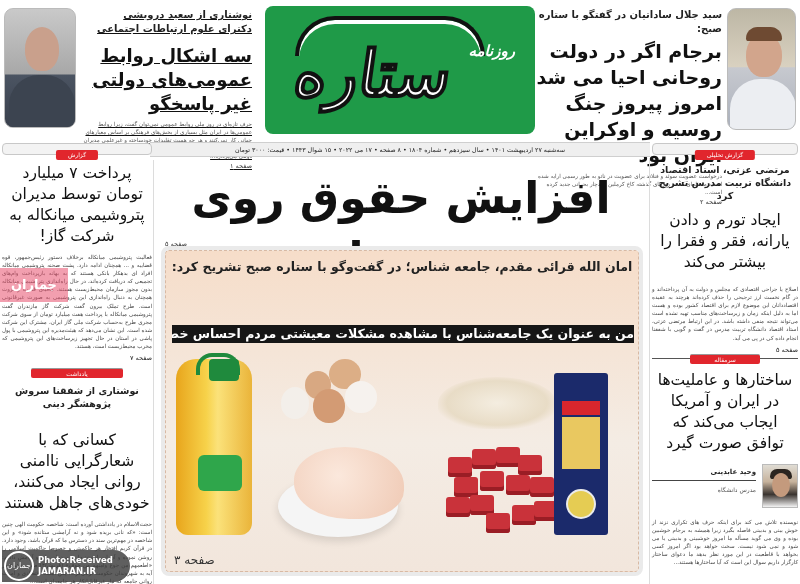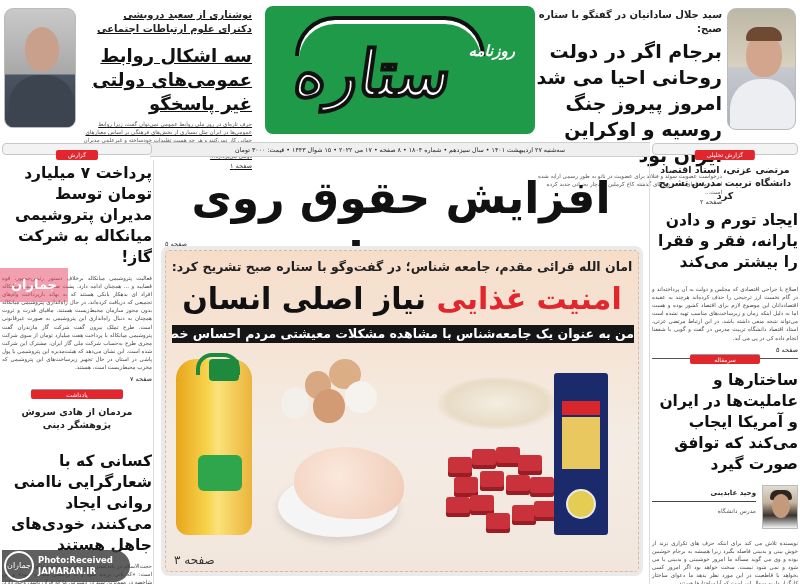--- a/index.html
+++ b/index.html
@@ -74,21 +74,21 @@
   .tag {
     position: absolute; left: 50%; transform: translateX(-50%); top: 6px;
     background: #e1262d; color: #fff; font-size: 6px; padding: 1px 12px;
     border-radius: 2px; white-space: nowrap; line-height: 8px;
   }
   .tag-inline {
     display: block; margin: 6px auto 6px; width: 92px; text-align: center;
     background: #e1262d; color: #fff; font-size: 6px; border-radius: 2px; line-height: 9px;
     border-top: 1px solid #999;
   }
-  .side-headline { font-size: 15.5px; font-weight: bold; line-height: 21px; color: #111; }
+  .side-headline { font-size: 15.5px; font-weight: normal; line-height: 21px; color: #111; text-align: center; }
   .side-kicker { font-size: 9.5px; font-weight: bold; line-height: 13px; color: #222; text-align: center; }
   .side-text { font-size: 5.5px; line-height: 8.1px; color: #444; margin-top: 6px; text-align: justify; }
   .side-pageref { font-size: 6.5px; color: #222; margin-top: 4px; }
   .divider { border-top: 1px solid #555; margin: 4px 0; }
 
   .author-row { display: flex; flex-direction: row; margin-top: 10px; align-items: flex-start; }
   .author-photo { width: 36px; height: 44px; border: 1px solid #bbb; background: linear-gradient(180deg,#e0dcd4 0%,#c6b29c 40%,#3a3430 70%,#f4f4f4 100%); margin-left: 6px; position: relative; overflow: hidden; }
   .author-photo .f { position:absolute; left:9px; top:8px; width:18px; height:24px; background:#c49a7d; border-radius: 50%; }
   .author-photo .h { position:absolute; left:7px; top:4px; width:22px; height:10px; background:#2c2520; border-radius: 10px 10px 4px 4px; }
   .author-info { flex: 1; text-align: right; }
@@ -195,21 +195,21 @@
     <div class="rail">
       <span class="tag">گزارش</span>
     </div>
     <div>
       <div class="side-headline">پرداخت ۷ میلیارد تومان توسط مدیران پتروشیمی میانکاله به شرکت گاز!</div>
       <div class="side-text">فعالیت پتروشیمی میانکاله برخلاف دستور رئیس‌جمهور، قوه قضاییه و ... همچنان ادامه دارد. پشت صحنه پتروشیمی میانکاله افراد ای بدهکار بانکی هستند که به بهانه بازپرداخت وام‌های تجمیعی که دریافت کرده‌اند، در حال راه‌اندازی پتروشیمی میانکاله بدون مجوز سازمان محیط‌زیست هستند. مافیای قدرت و ثروت همچنان به دنبال راه‌اندازی این پتروشیمی به صورت غیرقانونی است. طرح تملک بیرون گفت شرکت گاز مازندران گفت پتروشیمی میانکاله با پرداخت هفت میلیارد تومان از سوی شرکت مجری طرح به‌حساب شرکت ملی گاز ایران، مشترک این شرکت شده است. این نشان می‌دهد که هیئت‌مدیره این پتروشیمی با پول پاشی در استان در حال تجهیز زیرساخت‌های این پتروشیمی که مخرب محیط‌زیست است، هستند.</div>
       <div class="side-pageref">صفحه ۷</div>
     </div>
     <span class="tag-inline">یادداشت</span>
     <div>
-      <div class="side-kicker">مردمان از هادی سروش پژوهشگر دینی</div>
+      <div class="side-kicker">نوشتاری از شفقنا سروش پژوهشگر دینی</div>
       <div class="side-headline" style="margin-top:20px">کسانی که با شعارگرایی ناامنی روانی ایجاد می‌کنند، خودی‌های جاهل هستند</div>
       <div class="side-text">حجت‌الاسلام در یادداشتی آورده است: شاخصه حکومت الهی چنین است: «که نانی بریده شود و نه آرامشی ستانده شود» و این شاخصه در مهم‌ترین سند در دسترس ما که قرآن باشد، وجود دارد. در قرآن کریم افتخار هر حاکمیتی و خصوصا حاکمیت اسلامی را روشن نموده و آن این است: ما به مردمان، نان و آرامش دادیم: «اطعمهم من جوع وآمنهم من خوف» (قریش/۴) ضمیر «هم» در آیه به شهروندان حکومت برمی‌گردد. پس امنیت اقتصادی و امنیت روانی جامعه که نیاز غیرقابل‌انکار هر جامعه‌ای است...</div>
     </div>
   </div>
 
   <div class="watermark-pink">جماران</div>
 
   <div class="jamaran">
     <div class="jam-logo">جماران</div>
     <div>
@@ -220,24 +220,20 @@
 
   <div class="col-sep" style="left:153px"></div>
   <div class="col-sep" style="left:649px"></div>
 
   <div class="center">
     <div class="main-headline">افزایش حقوق روی میز دولت</div>
     <div class="main-pageref">صفحه ۵</div>
 
     <div class="feature">
       <div class="feat-kicker">امان الله قرائی مقدم، جامعه شناس؛ در گفت‌وگو با ستاره صبح تشریح کرد:</div>
-      <div class="feat-title">
-        <span class="red">امنیت غذایی</span>
-        <span>نیاز اصلی انسان</span>
-      </div>
       <div class="feat-quote">من به عنوان یک جامعه‌شناس با مشاهده مشکلات معیشتی مردم احساس خطر می کنم</div>
 
       <div class="items">
 
         <div class="oil">
           <div class="oil-handle"></div>
           <div class="oil-cap"></div>
           <div class="oil-label"></div>
         </div>
 

